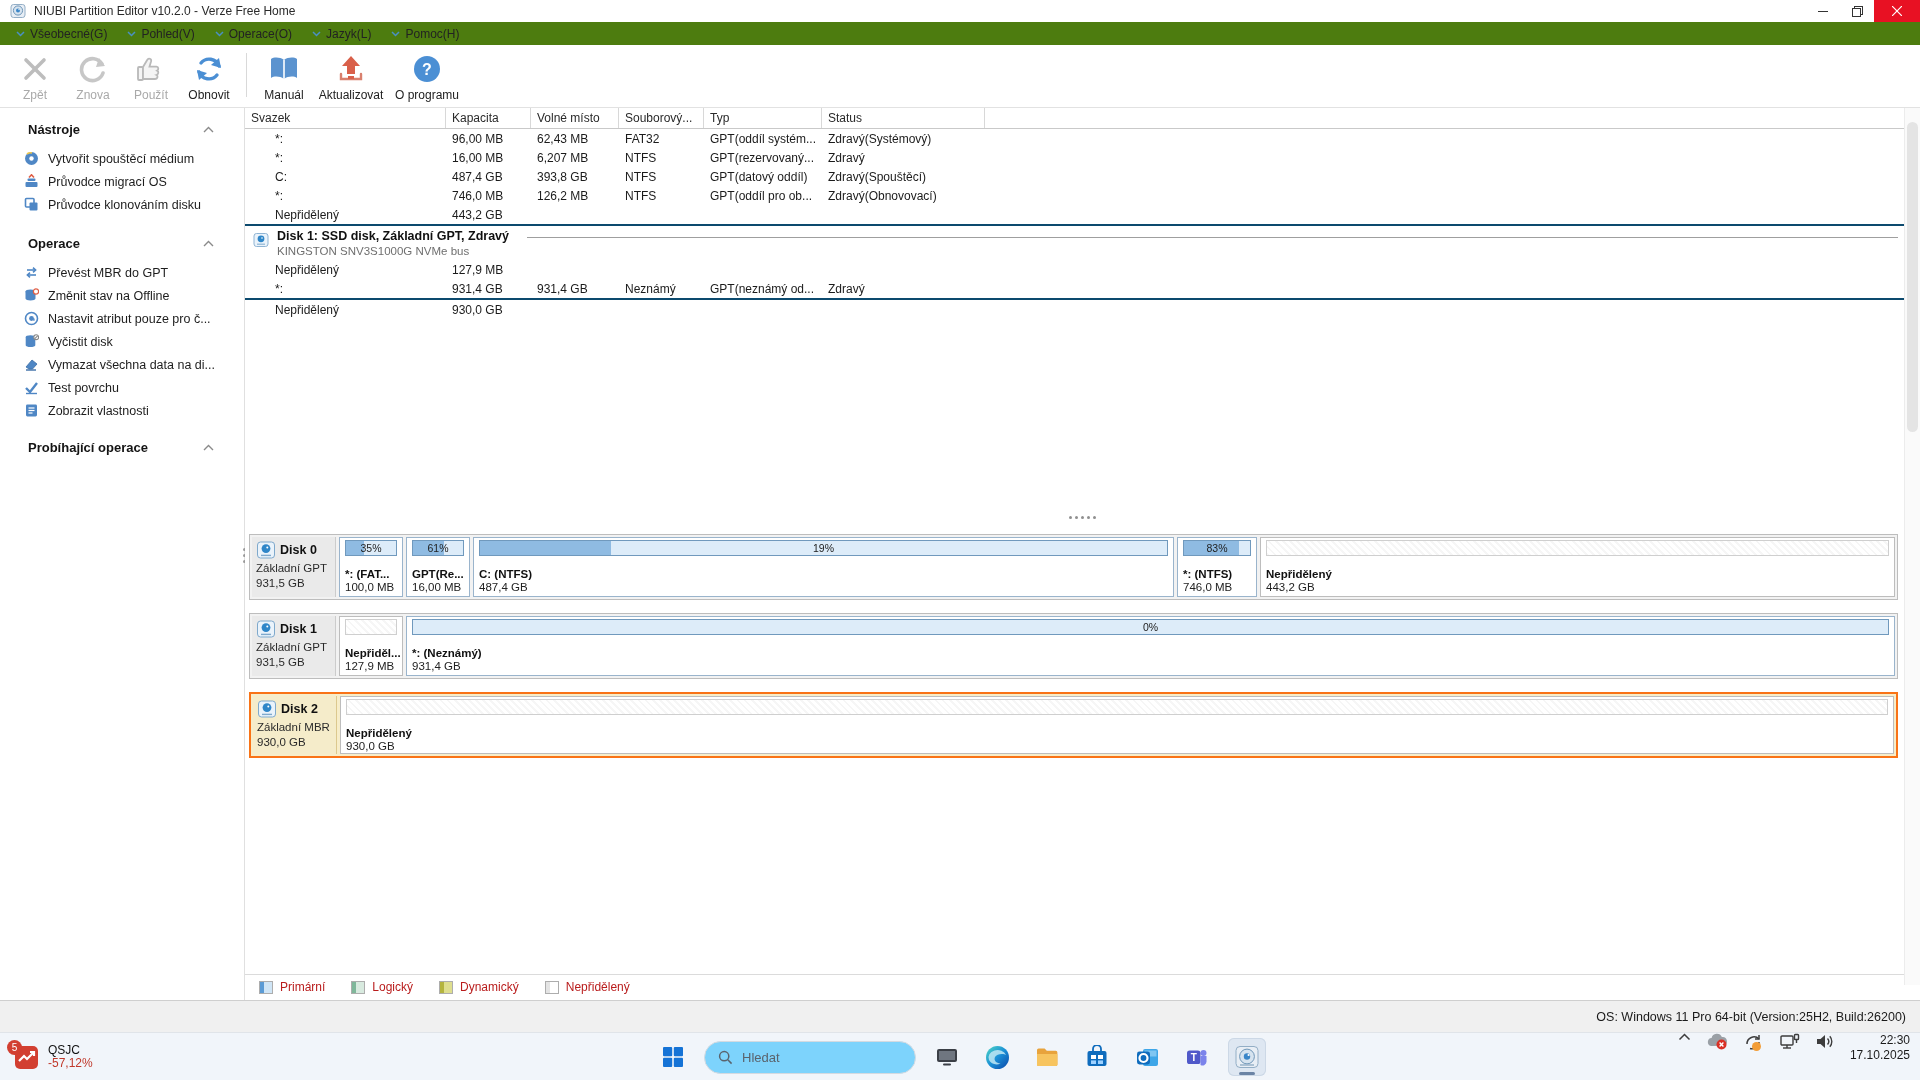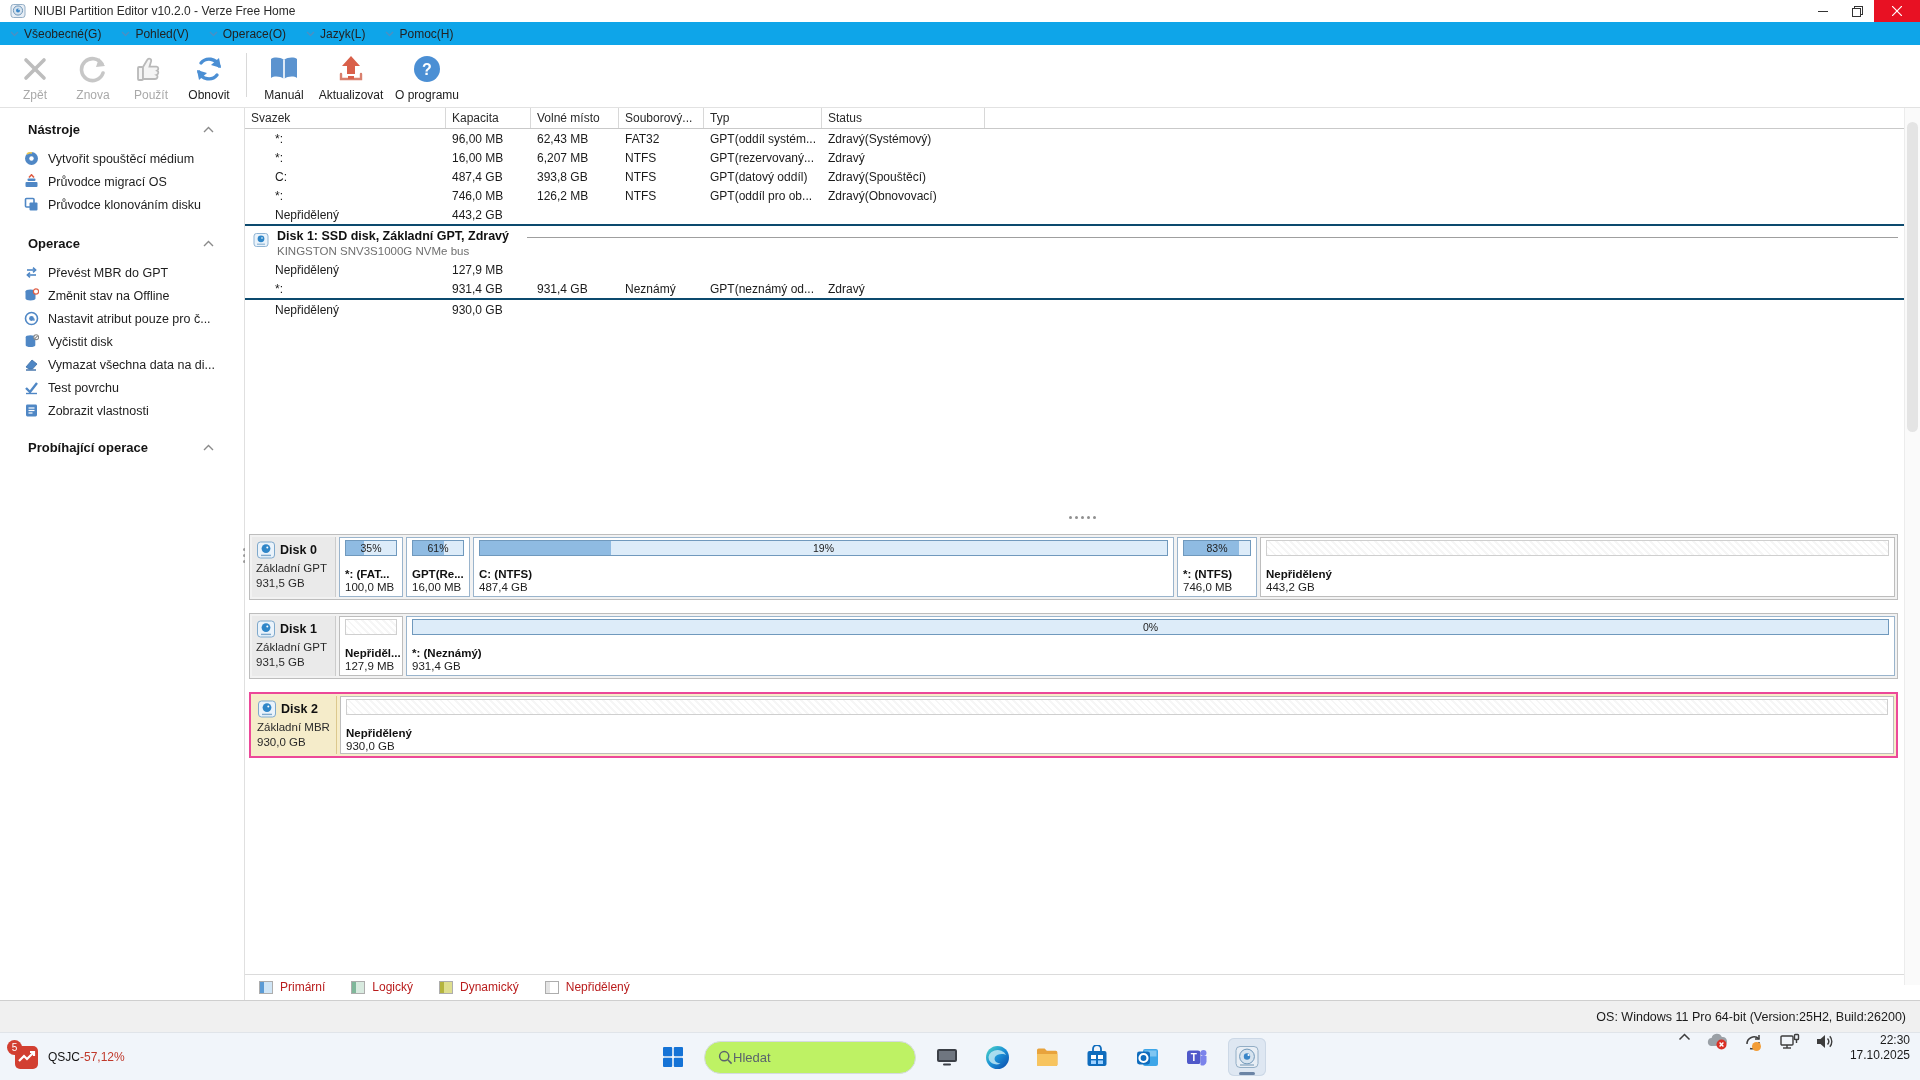--- a/index.html
+++ b/index.html
@@ -9,21 +9,21 @@
 
   
   .titlebar { height:22px; display:flex; align-items:center; background:#ffffff; }
   .titlebar .appico { margin-left:10px; }
   .titlebar .ttl { margin-left:8px; font-size:12px; color:#2a2a2a; flex:1; }
   .wbtns { display:flex; height:22px; }
   .wbtn { width:34px; height:22px; display:flex; align-items:center; justify-content:center; font-size:11px; color:#333; }
   .wbtn.close { width:46px; background:#e81123; color:#fff; }
 
   
-  .menubar { height:23px; display:flex; align-items:center; background:#0ea5e9; }
+  .menubar { height:23px; display:flex; align-items:center; padding-left:6px; background:#4d7c0f; }
   .menuitem { display:flex; align-items:center; gap:5px; padding:0 10px; font-size:12px; color:#222; height:23px; }
   .chev { width:9px; height:6px; }
 
   
   .toolbar { height:63px; display:flex; align-items:stretch; padding:2px 4px 0 6px; border-bottom:1px solid #e2e2e2; background:#fff; }
   .tbtn { width:58px; display:flex; flex-direction:column; align-items:center; justify-content:flex-start; padding-top:4px; }
   .tbtn .ticon { height:36px; display:flex; align-items:center; justify-content:center; }
   .tbtn .tlabel { font-size:12px; color:#222; margin-top:1px; white-space:nowrap; }
   .tbtn.dis .tlabel { color:#a9a9a9; }
   .tbtn.wide { width:76px; }
@@ -63,21 +63,21 @@
   .vscroll { position:absolute; right:0; top:0; width:16px; height:877px; background:#fafafa; border-left:1px solid #ececec; }
   .vthumb { position:absolute; left:2px; right:2px; top:14px; height:310px; background:#e4e4e4; border-radius:6px; }
 
   
   .splitter { height:10px; display:flex; align-items:center; justify-content:center; gap:3px; }
   .splitter i { width:3px; height:3px; border-radius:50%; background:#8f8f8f; }
 
   
   .disk-region { height:452px; padding:12px 22px 0 4px; }
   .dblock { display:flex; gap:3px; height:66px; border:1px solid #bdbdbd; background:#f2f2f2; padding:2px; margin-bottom:13px; }
-  .dblock.sel { border:2px solid #ec4899; background:#f7edc9; padding:2px; }
+  .dblock.sel { border:2px solid #f97316; background:#f7edc9; padding:2px; }
   .dlabel { width:84px; flex:0 0 84px; background:#eaeaea; border-right:1px solid #cccccc; padding:3px 4px 0 4px; }
   .dblock.sel .dlabel { background:#f5ecca; border-right-color:#dcc88e; }
   .dlabel-top { display:flex; align-items:center; gap:4px; }
   .dname { font-size:12.5px; font-weight:bold; color:#101010; }
   .dmeta { font-size:11.5px; color:#2a2a2a; line-height:14px; margin-top:1px; white-space:nowrap; }
   .dpart { background:#fff; border:1px solid #9ab4cc; padding:2px 5px 0 5px; overflow:hidden; }
   .dpart.un { border-color:#bdbdbd; }
   .dpart.grow { flex:1; }
   .pbar { position:relative; height:16px; border:1px solid #7099bd; background:#ddecf9; margin-bottom:12px; overflow:hidden; }
   .dpart.un .pbar { border-color:#cfcfcf; background:repeating-linear-gradient(45deg,#f6f6f6 0 2px,#ffffff 2px 5px); }
@@ -93,25 +93,25 @@
 
   
   .statusbar { height:32px; background:#f0f0f0; border-top:1px solid #cfcfcf; display:flex; align-items:center; justify-content:flex-end; padding-right:14px; }
   .statusbar span { font-size:12.5px; color:#1a1a1a; }
 
   
   .taskbar { height:48px; background:#f1f5fa; border-top:1px solid #e0e4e9; position:relative; }
   .tb-left { position:absolute; left:14px; top:0; height:48px; display:flex; align-items:center; gap:9px; }
   .stock-ico { position:relative; width:25px; height:25px; }
   .stock-badge { position:absolute; left:-7px; top:-5px; min-width:15px; height:15px; border-radius:8px; background:#d23f31; color:#fff; font-size:10px; display:flex; align-items:center; justify-content:center; padding:0 3px; }
-  .stock-txt { display:flex; line-height:13px;justify-content:center; }
+  .stock-txt { display:flex; flex-direction:column; line-height:13px;justify-content:center; }
   .stock-sym { font-size:12px; color:#111; }
   .stock-chg { font-size:12px; color:#c0392b; }
   .tb-center { position:absolute; left:50%; top:0; transform:translateX(-50%); height:48px; display:flex; align-items:center; gap:12px; }
-  .searchpill { width:212px; height:33px; background:#bef264; border:1px solid #d4dae1; border-radius:17px; display:flex; align-items:center; padding-left:13px;text-align:center; }
+  .searchpill { width:212px; height:33px; background:#7dd3fc; border:1px solid #d4dae1; border-radius:17px; display:flex; align-items:center; gap:9px; padding-left:13px;text-align:center; }
   .searchpill span { font-size:13px; color:#5a636d; }
   .tbico { width:38px; height:38px; display:flex; align-items:center; justify-content:center; border-radius:6px; }
   .tbico.active { background:#dee7f2; box-shadow:inset 0 0 0 1px #ccd8e6; position:relative; }
   .tbico.active::after { content:""; position:absolute; bottom:1px; left:50%; transform:translateX(-50%); width:16px; height:3px; border-radius:2px; background:#6b84a5; }
   .tb-right { position:absolute; right:10px; top:0; height:48px; display:flex; align-items:flex-start; gap:15px; }
   .clock { text-align:right; font-size:12px; color:#1b1b1b; line-height:15px; }
 </style>
 </head>
 <body>
 

